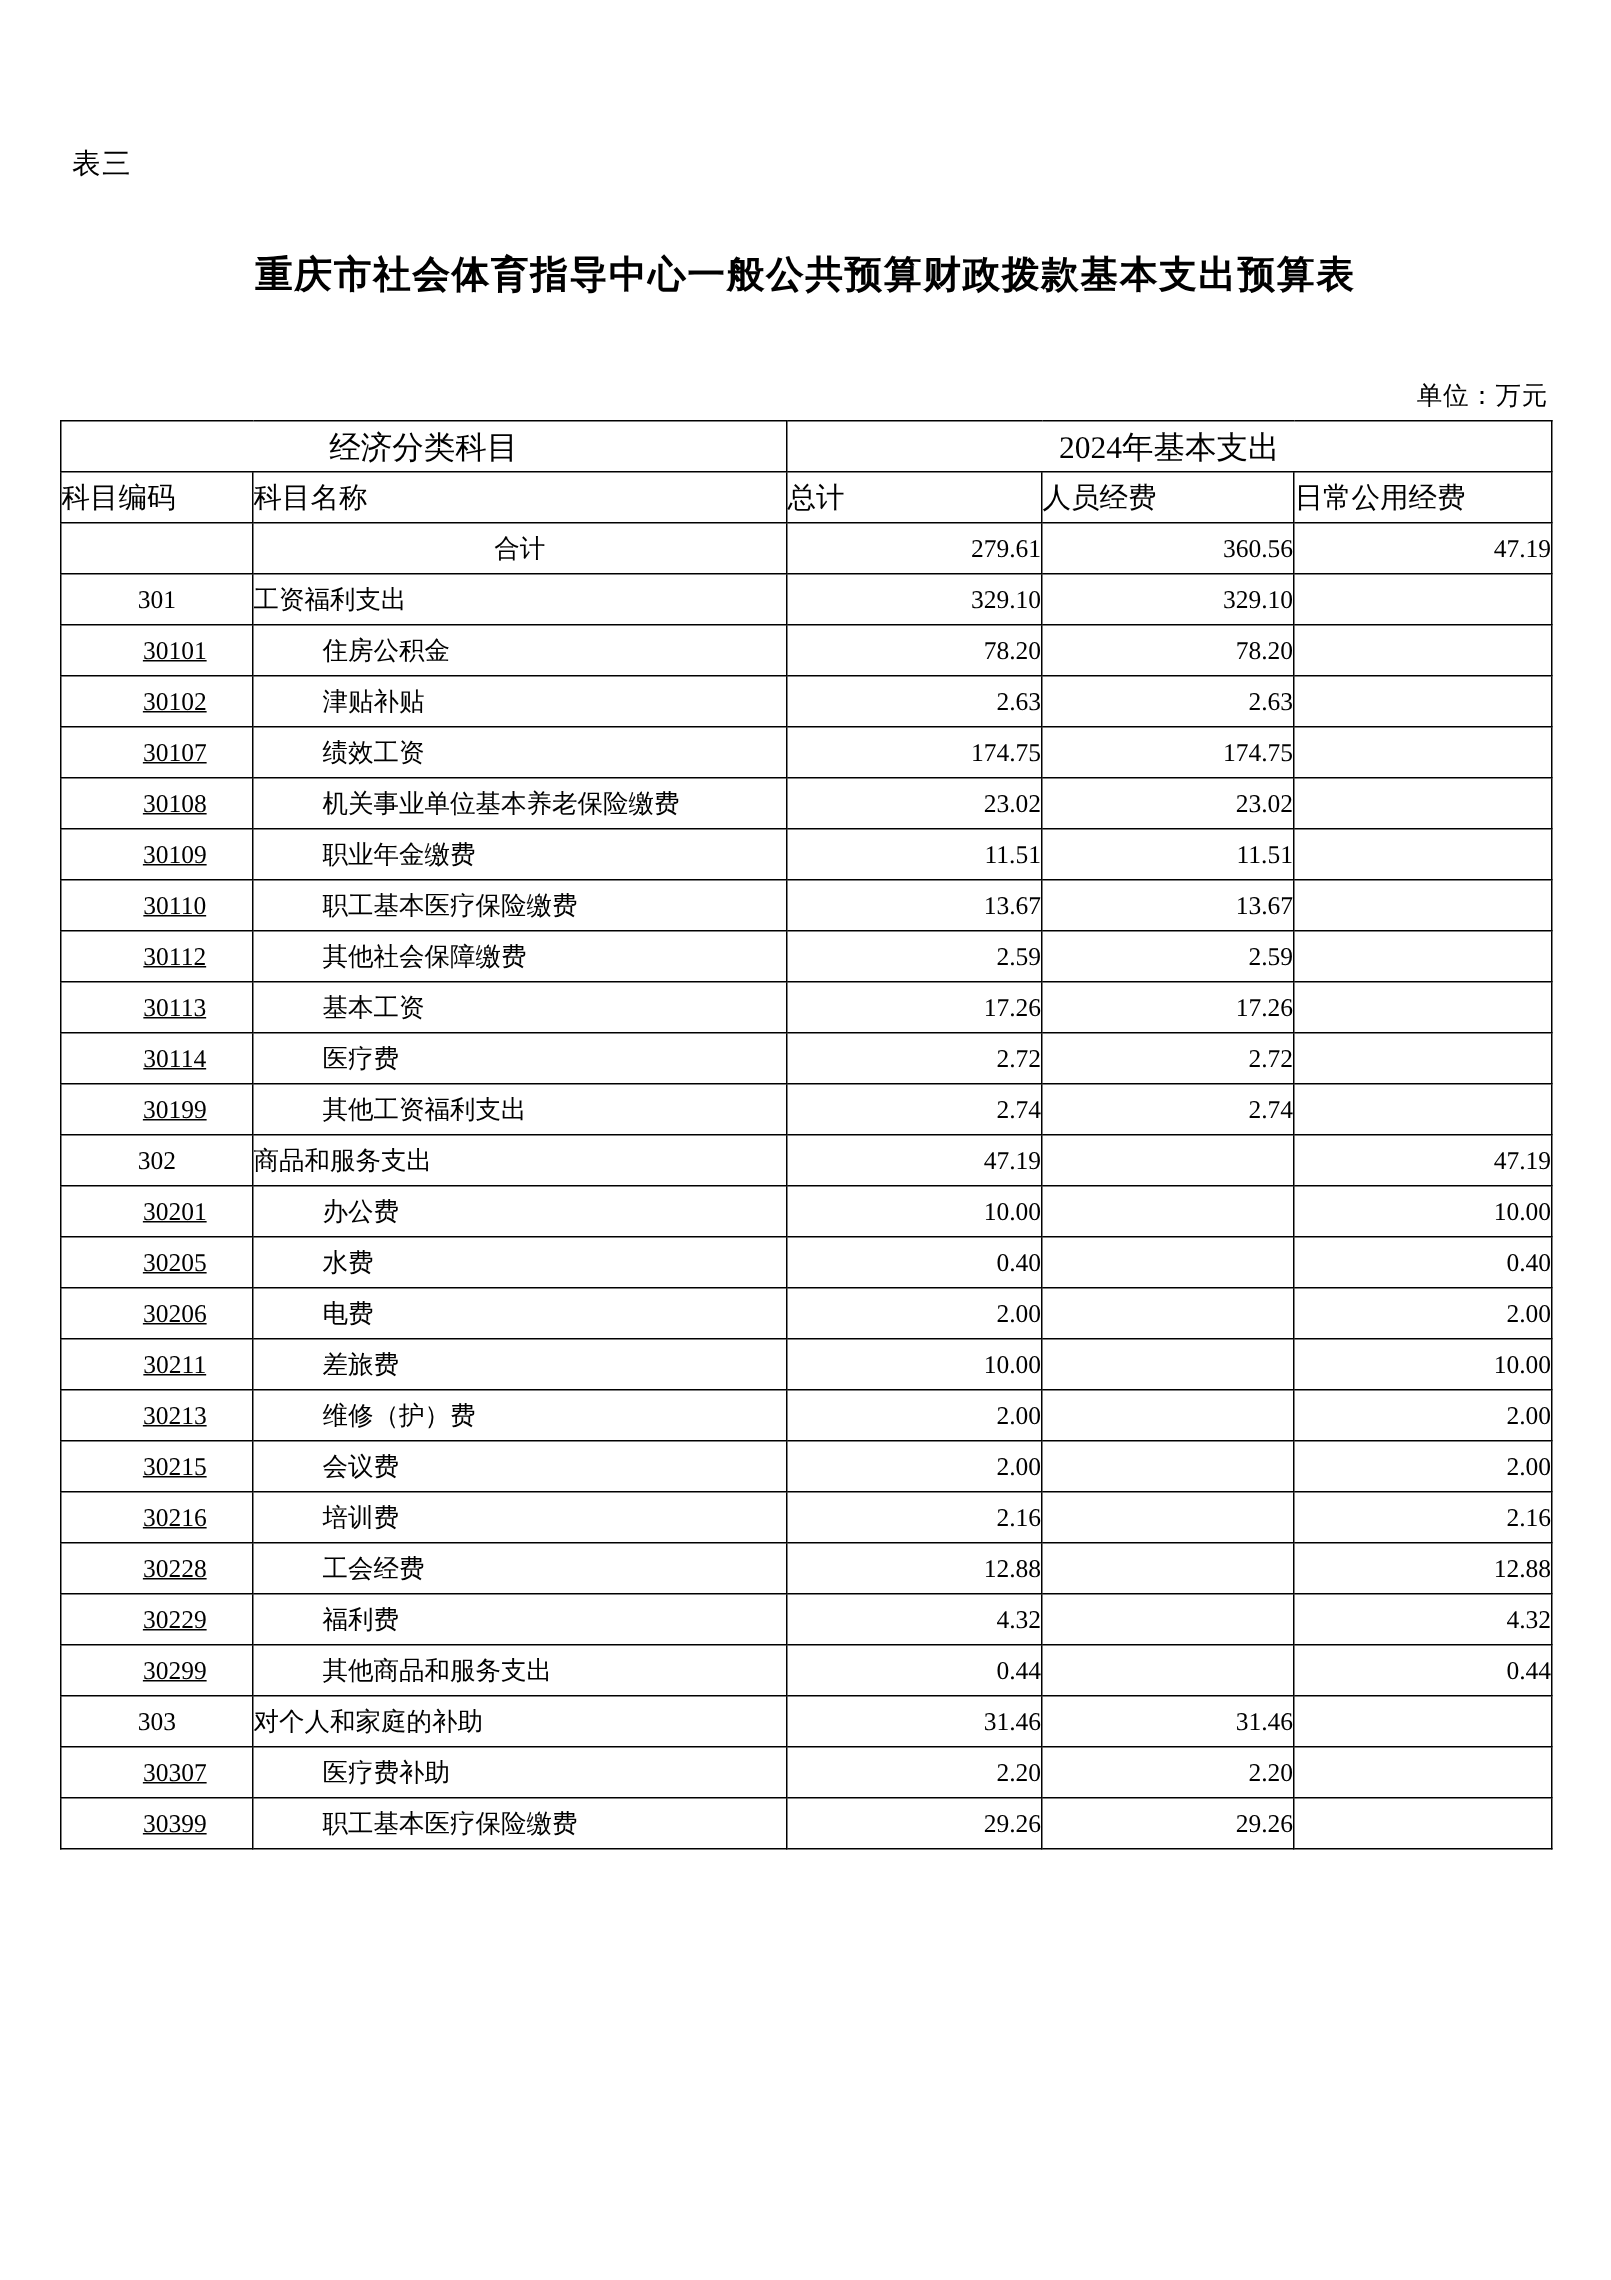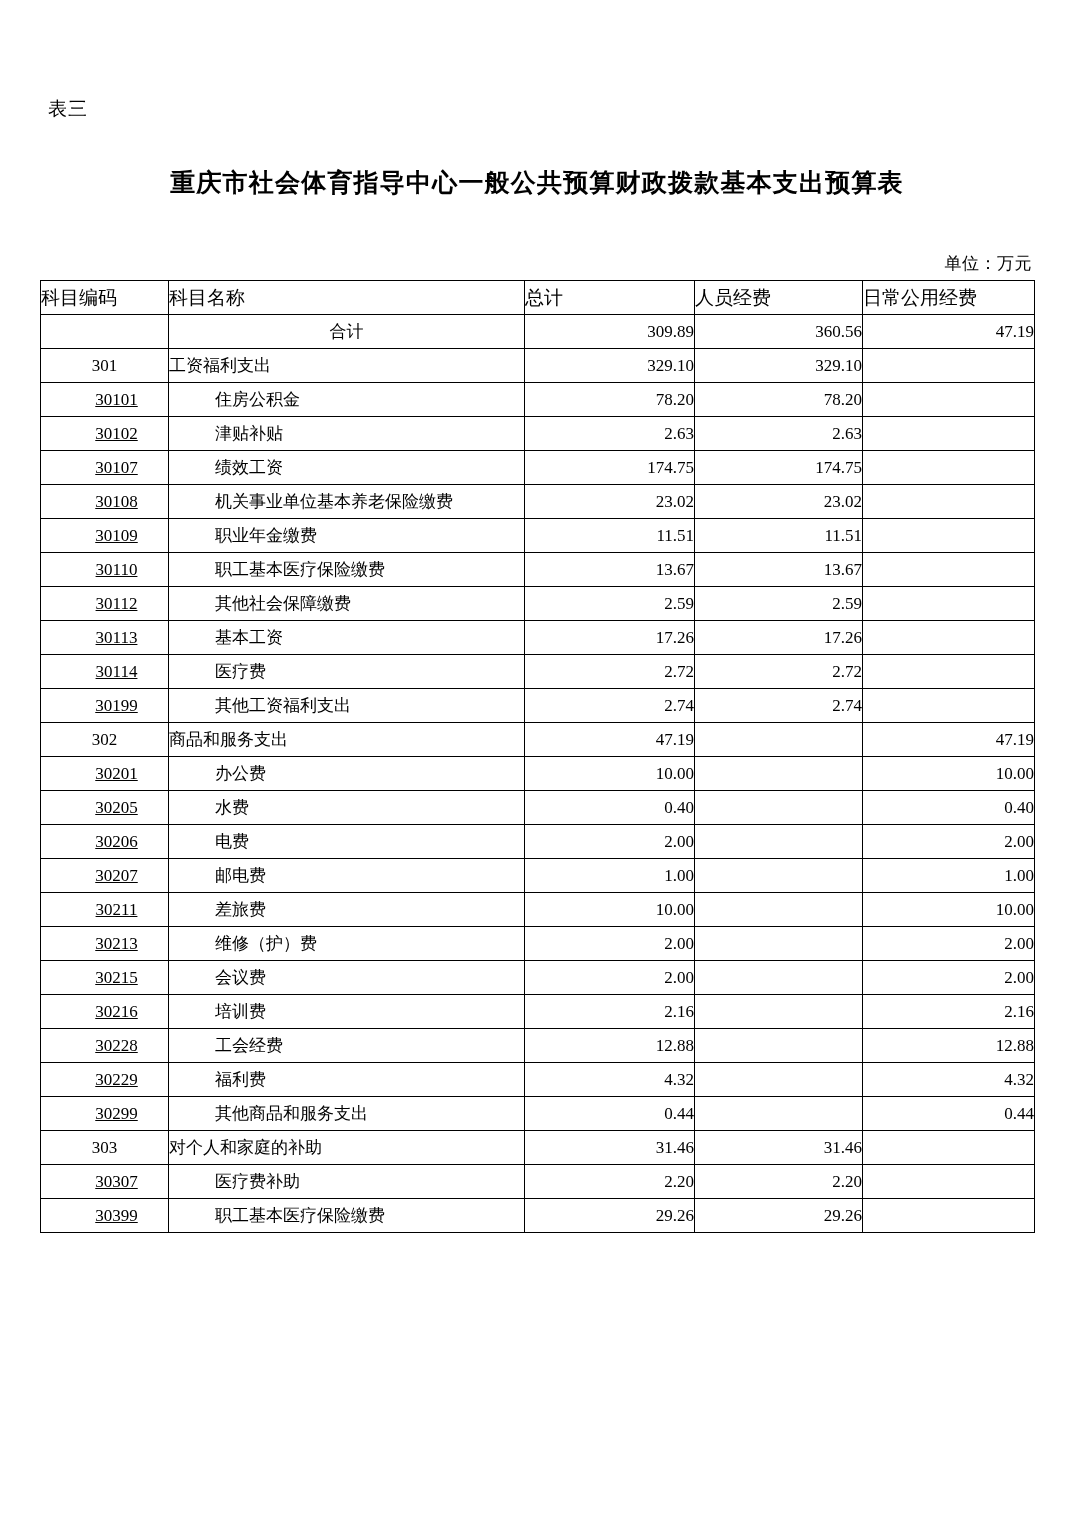--- a/index.html
+++ b/index.html
@@ -120,32 +120,36 @@
   <table class="budget">
     <colgroup>
       <col class="col-code">
       <col class="col-name">
       <col class="col-total">
       <col class="col-person">
       <col class="col-daily">
     </colgroup>
     <thead>
       <tr>
+        <th class="hdr-big" colspan="2">经济分类科目</th>
+        <th class="hdr-big" colspan="3">2024年基本支出</th>
+      </tr>
+      <tr>
         <th class="hdr-sub">科目编码</th>
         <th class="hdr-sub">科目名称</th>
         <th class="hdr-sub">总计</th>
         <th class="hdr-sub">人员经费</th>
         <th class="hdr-sub">日常公用经费</th>
       </tr>
     </thead>
     <tbody id="table-body">
         <tr>
           <td class="c-code"></td>
           <td class="c-name center">合计</td>
-          <td class="num">309.89</td>
+          <td class="num">279.61</td>
           <td class="num">360.56</td>
           <td class="num">47.19</td>
         </tr>
         <tr>
           <td class="c-code">301</td>
           <td class="c-name">工资福利支出</td>
           <td class="num">329.10</td>
           <td class="num">329.10</td>
           <td class="num"></td>
         </tr>
@@ -241,27 +245,20 @@
           <td class="num">0.40</td>
         </tr>
         <tr>
           <td class="c-code indent">30206</td>
           <td class="c-name indent">电费</td>
           <td class="num">2.00</td>
           <td class="num"></td>
           <td class="num">2.00</td>
         </tr>
         <tr>
-          <td class="c-code indent">30207</td>
-          <td class="c-name indent">邮电费</td>
-          <td class="num">1.00</td>
-          <td class="num"></td>
-          <td class="num">1.00</td>
-        </tr>
-        <tr>
           <td class="c-code indent">30211</td>
           <td class="c-name indent">差旅费</td>
           <td class="num">10.00</td>
           <td class="num"></td>
           <td class="num">10.00</td>
         </tr>
         <tr>
           <td class="c-code indent">30213</td>
           <td class="c-name indent">维修（护）费</td>
           <td class="num">2.00</td>

